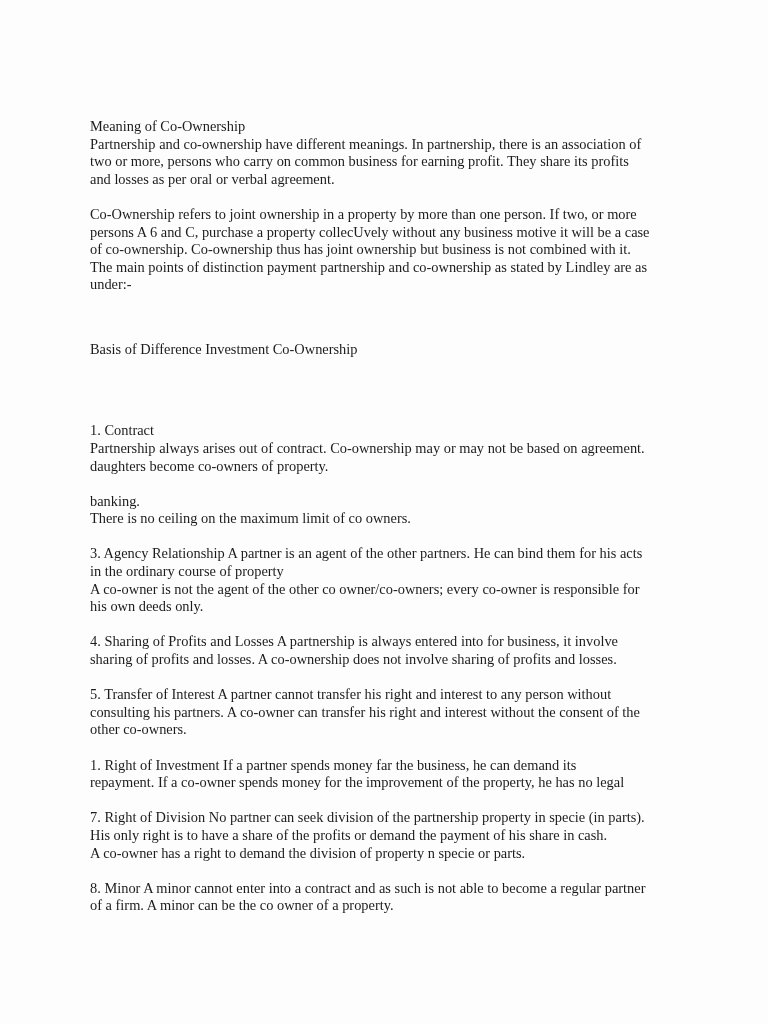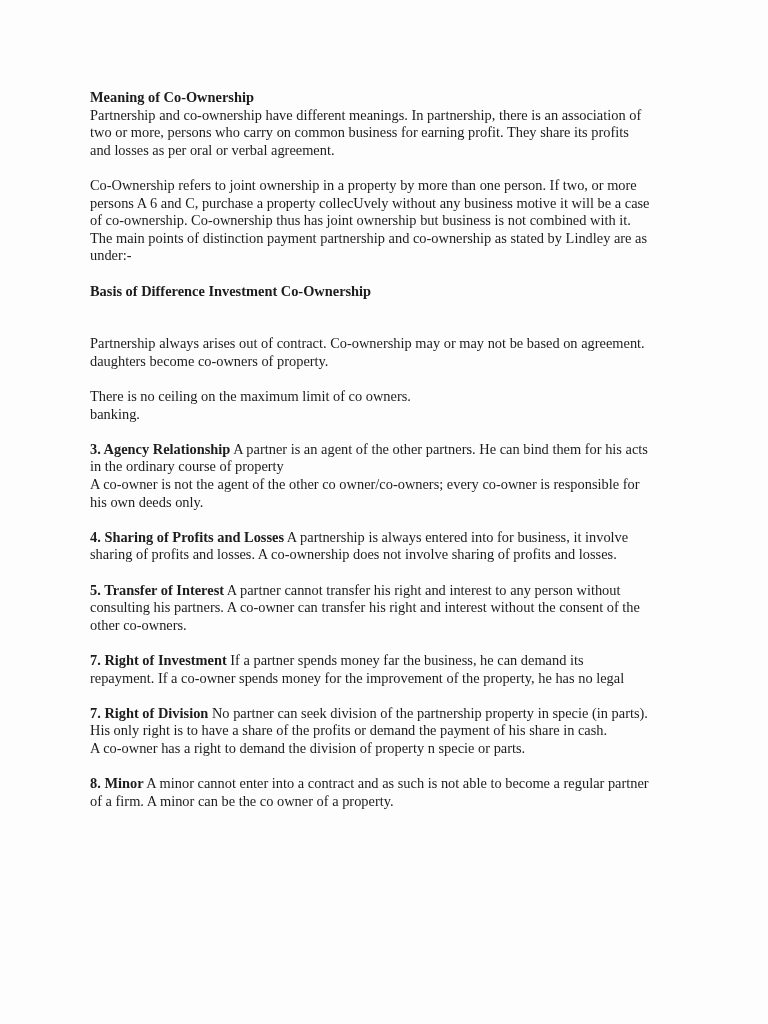--- a/index.html
+++ b/index.html
@@ -26,21 +26,22 @@
     .block {
       margin: 0;
     }
     .gap-1 { height: 17.6px; }
     .gap-2 { height: 35.2px; }
     .line {
       display: block;
       white-space: nowrap;
     }
     .b {
-      font-weight: bold;
+      font-weight: normal;
+      margin-top: 29px;
     }
   </style>
 </head>
 <body>
 
 <div class="page">
 
   <div class="block">
     <span class="line b">Meaning of Co-Ownership</span>
     <span class="line">Partnership and co-ownership have different meanings. In partnership, there is an association of</span>
@@ -57,28 +58,29 @@
     <span class="line">under:-</span>
   </div>
   <div class="gap-1"></div>
 
   <div class="block">
     <span class="line b">Basis of Difference Investment Co-Ownership</span>
   </div>
   <div class="gap-2"></div>
 
   <div class="block">
+    <span class="line b">1. Contract</span>
     <span class="line">Partnership always arises out of contract. Co-ownership may or may not be based on agreement.</span>
     <span class="line">daughters become co-owners of property.</span>
   </div>
   <div class="gap-1"></div>
 
   <div class="block">
+    <span class="line">banking.</span>
     <span class="line">There is no ceiling on the maximum limit of co owners.</span>
-    <span class="line">banking.</span>
   </div>
   <div class="gap-1"></div>
 
   <div class="block">
     <span class="line"><span class="b">3. Agency Relationship</span><span> A partner is an agent of the other partners. He can bind them for his acts</span></span>
     <span class="line">in the ordinary course of property</span>
     <span class="line">A co-owner is not the agent of the other co owner/co-owners; every co-owner is responsible for</span>
     <span class="line">his own deeds only.</span>
   </div>
   <div class="gap-1"></div>
@@ -90,21 +92,21 @@
   <div class="gap-1"></div>
 
   <div class="block">
     <span class="line"><span class="b">5. Transfer of Interest</span><span> A partner cannot transfer his right and interest to any person without</span></span>
     <span class="line">consulting his partners. A co-owner can transfer his right and interest without the consent of the</span>
     <span class="line">other co-owners.</span>
   </div>
   <div class="gap-1"></div>
 
   <div class="block">
-    <span class="line"><span class="b">7. Right of Investment</span><span> If a partner spends money far the business, he can demand its</span></span>
+    <span class="line"><span class="b">1. Right of Investment</span><span> If a partner spends money far the business, he can demand its</span></span>
     <span class="line">repayment. If a co-owner spends money for the improvement of the property, he has no legal</span>
   </div>
   <div class="gap-1"></div>
 
   <div class="block">
     <span class="line"><span class="b">7. Right of Division</span><span> No partner can seek division of the partnership property in specie (in parts).</span></span>
     <span class="line">His only right is to have a share of the profits or demand the payment of his share in cash.</span>
     <span class="line">A co-owner has a right to demand the division of property n specie or parts.</span>
   </div>
   <div class="gap-1"></div>

